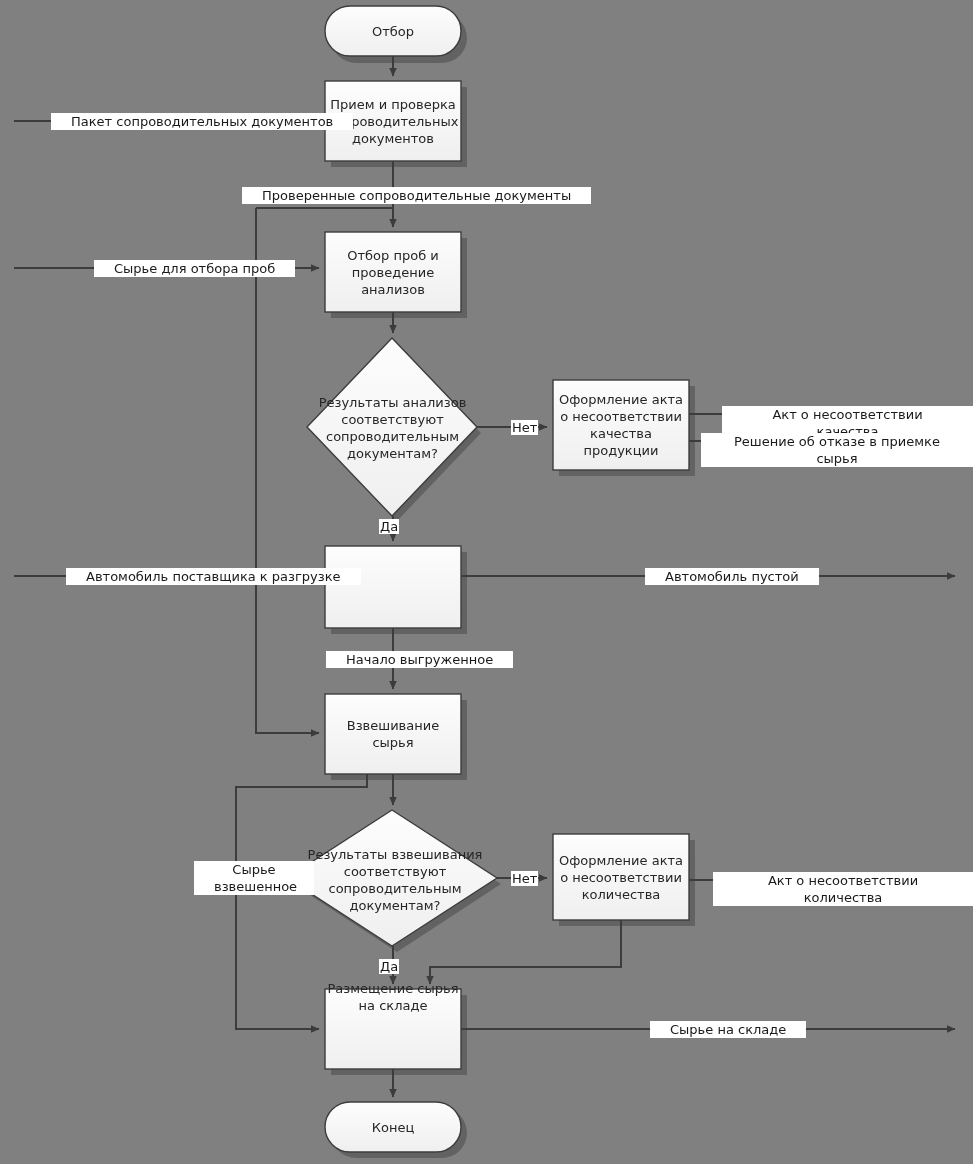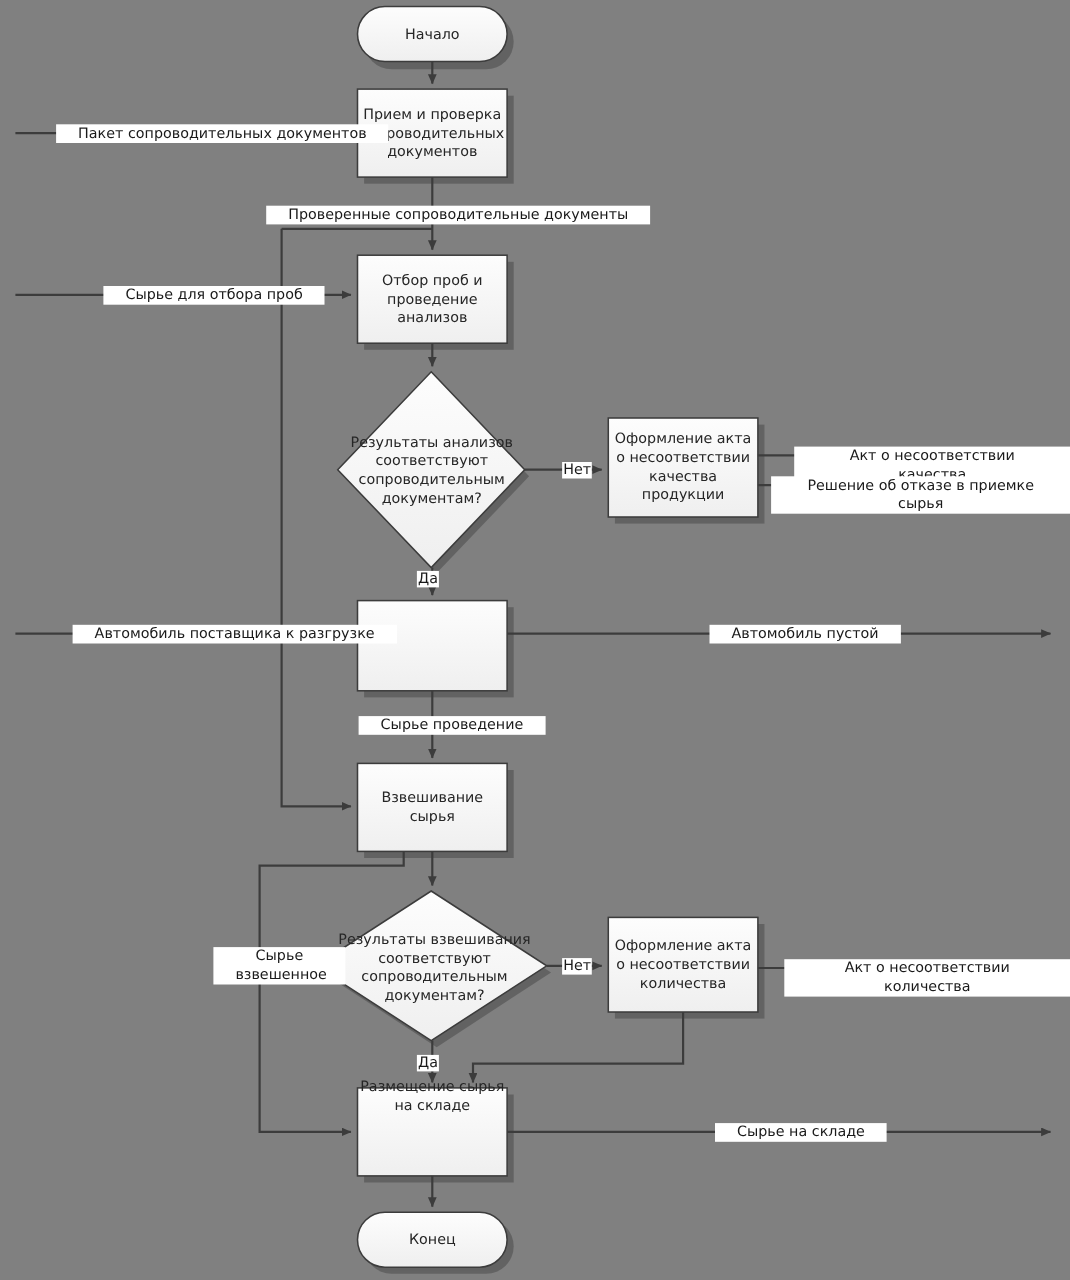--- a/index.html
+++ b/index.html
@@ -127,21 +127,21 @@
       <path d="M621,920 L621,967 L430,967 L430,984" marker-end="url(#arrow)"></path>
 
       <path d="M393,946 L393,984" marker-end="url(#arrow)"></path>
 
       <path d="M461,1029 L955,1029" marker-end="url(#arrow)"></path>
 
       <path d="M393,1069 L393,1097" marker-end="url(#arrow)"></path>
     </g>
   </svg>
 
-  <div class="node-label" style="left:325px;top:6px;width:136px;height:50px;">Начало</div>
+  <div class="node-label" style="left:325px;top:6px;width:136px;height:50px;">Отбор</div>
   <div class="node-label" style="left:325px;top:81px;width:136px;height:80px;">Прием и проверка
 сопроводительных
 документов</div>
   <div class="node-label" style="left:325px;top:232px;width:136px;height:80px;">Отбор проб и
 проведение
 анализов</div>
   <div class="node-label" style="left:305px;top:388px;width:175px;height:80px;">Результаты анализов
 соответствуют
 сопроводительным
 документам?</div>
@@ -164,21 +164,21 @@
 
   <div class="edge-label" style="left:51px;top:113px;">Пакет сопроводительных документов</div>
   <div class="edge-label" style="left:242px;top:187px;">Проверенные сопроводительные документы</div>
   <div class="edge-label" style="left:94px;top:260px;">Сырье для отбора проб</div>
   <div class="small-label" style="left:511px;top:420px;">Нет</div>
   <div class="small-label" style="left:379px;top:519px;">Да</div>
   <div class="edge-label" style="left:722px;top:406px;">Акт о несоответствии качества</div>
   <div class="edge-label" style="left:701px;top:433px;">Решение об отказе в приемке сырья</div>
   <div class="edge-label" style="left:66px;top:568px;text-align:right;">Автомобиль поставщика к разгрузке</div>
   <div class="edge-label" style="left:645px;top:568px;">Автомобиль пустой</div>
-  <div class="edge-label" style="left:326px;top:651px;">Сырье проведение</div>
+  <div class="edge-label" style="left:326px;top:651px;">Начало выгруженное</div>
   <div class="edge-label" style="left:194px;top:861px;width:80px;">Сырье
 взвешенное</div>
   <div class="small-label" style="left:511px;top:871px;">Нет</div>
   <div class="small-label" style="left:379px;top:959px;">Да</div>
   <div class="edge-label" style="left:713px;top:872px;">Акт о несоответствии количества</div>
   <div class="edge-label" style="left:650px;top:1021px;">Сырье на складе</div>
 
 </div>
 
 </body></html>

